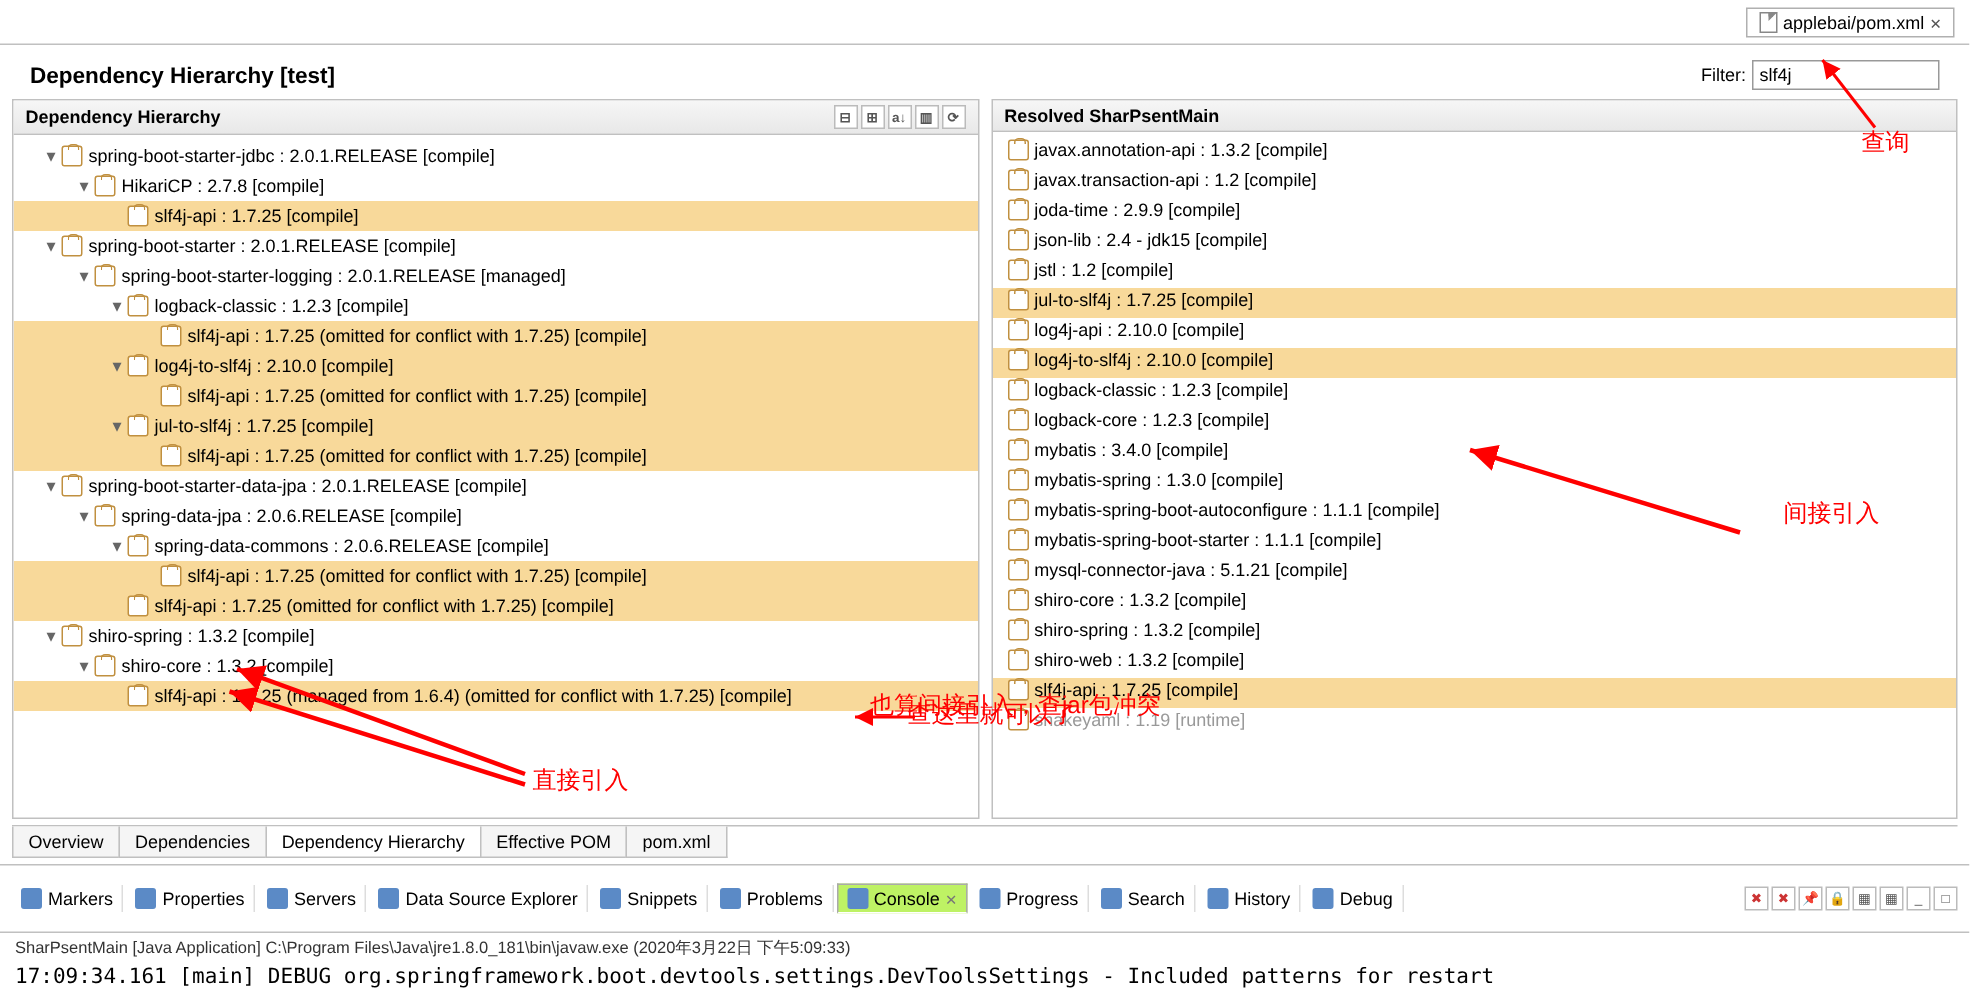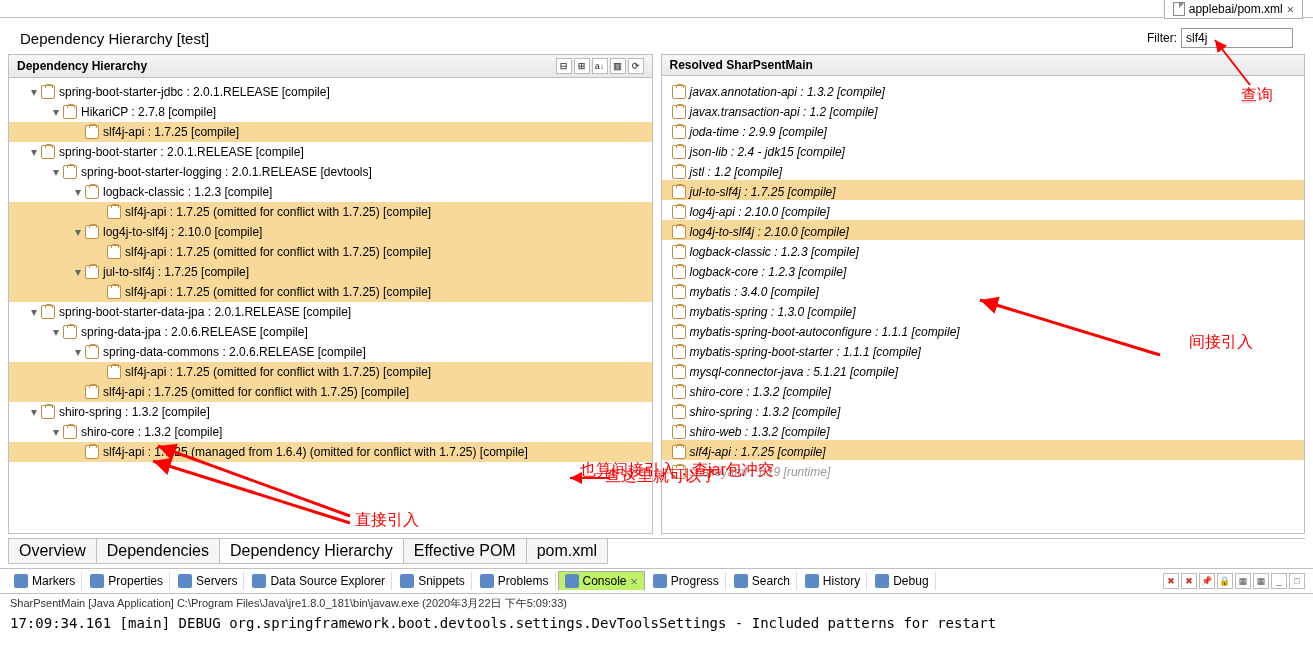--- a/index.html
+++ b/index.html
@@ -1,42 +1,42 @@
 <!DOCTYPE html>
 <html><head>
 <meta charset="utf-8">
 <style>
 * { box-sizing: border-box; margin: 0; padding: 0; }
 body { font-family: "Segoe UI", Tahoma, sans-serif; font-size: 12px; background: #fff; width: 1313px; height: 665px; position: relative; overflow: hidden; }
-.top-bar { height: 18px; border-bottom: 1px solid #c0c0c0; display: flex; align-items: center; padding: 0 10px; justify-content: flex-end; }
+.top-bar { height: 30px; border-bottom: 1px solid #c0c0c0; display: flex; align-items: center; padding: 0 10px; justify-content: flex-end; }
 .tab-file { display: inline-flex; align-items: center; gap: 4px; border: 1px solid #b0b0b0; background: #fff; padding: 2px 8px; font-size: 12px; }
 .tab-close { font-family: monospace; color: #555; }
 .title-row { display: flex; align-items: center; padding: 10px 20px 6px 20px; justify-content: space-between; }
-.page-title { font-weight: normal; font-size: 15px; }
+.page-title { font-weight: bold; font-size: 15px; }
 .filter-box { display: flex; align-items: center; gap: 4px; }
-.filter-box input { width: 112px; border: 1px solid #999; padding: 2px 4px; font-size: 12px; }
+.filter-box input { width: 125px; border: 1px solid #999; padding: 2px 4px; font-size: 12px; }
 .main { display: flex; padding: 0 8px; gap: 8px; height: 480px; position: relative; }
 .panel { flex: 1; border: 1px solid #c0c0c0; background: #fff; display: flex; flex-direction: column; overflow: hidden; }
 .panel-header { background: linear-gradient(#f6f6f6,#e8e8e8); border-bottom: 1px solid #c0c0c0; padding: 3px 8px; display: flex; align-items: center; justify-content: space-between; font-weight: bold; }
 .panel-toolbar { display: flex; gap: 2px; }
 .tool-btn { width: 16px; height: 16px; border: 1px solid #bbb; background: #fff; display: inline-flex; align-items: center; justify-content: center; font-size: 9px; color: #555; cursor: pointer; }
 .tree-body { flex: 1; overflow: auto; padding: 4px 0; }
 .tree-row { display: flex; align-items: center; padding: 1px 4px; white-space: nowrap; height: 20px; }
 .tree-row.hl { background: #f8d99a; }
 .twisty { width: 14px; text-align: center; color: #666; cursor: pointer; display: inline-block; user-select: none; }
 .indent { display: inline-block; }
 .jar-icon { width: 14px; height: 14px; display: inline-block; margin-right: 4px; background: #fff; border: 1px solid #c09040; border-radius: 2px; position: relative; flex-shrink: 0; }
 .jar-icon::after { content: ""; position: absolute; top: -2px; left: 3px; width: 6px; height: 3px; border: 1px solid #c09040; border-bottom: none; border-radius: 3px 3px 0 0; }
 .list-body { flex: 1; overflow: auto; padding: 4px 0; }
-.list-row { display: flex; align-items: flex-end; padding: 1px 10px; height: 20px; white-space: nowrap; font-style: italic; }
+.list-row { display: flex; align-items: flex-start; padding: 1px 10px; height: 20px; white-space: nowrap; }
 .list-row.hl { background: #f8d99a; }
 .bottom-tabs { display: flex; border-top: 1px solid #c0c0c0; margin: 4px 8px 0 8px; }
-.bottom-tab { border: 1px solid #c0c0c0; border-top: none; padding: 3px 10px; font-size: 16px; background: #f5f5f5; margin-right: -1px; cursor: pointer; }
+.bottom-tab { border: 1px solid #c0c0c0; border-top: none; padding: 3px 10px; font-size: 12px; background: #f5f5f5; margin-right: -1px; cursor: pointer; }
 .bottom-tab.active { background: #fff; }
-.views-bar { display: flex; align-items: center; border-top: 1px solid #c0c0c0; border-bottom: 1px solid #c0c0c0; padding: 2px 8px; margin-top: 4px; justify-content: space-between; }
+.views-bar { display: flex; align-items: center; border-top: 1px solid #c0c0c0; border-bottom: 1px solid #c0c0c0; padding: 12px 8px; margin-top: 4px; justify-content: space-between; }
 .views-left { display: flex; gap: 2px; align-items: center; flex-wrap: nowrap; }
 .view-tab { display: inline-flex; align-items: center; gap: 4px; padding: 2px 6px; border-right: 1px solid #ddd; cursor: pointer; font-size: 12px; }
 .view-tab.active { background: #bef264; border: 1px solid #aaa; border-bottom: 1px solid #fff; }
 .view-icon { width: 14px; height: 14px; background: #5b8ac6; border-radius: 2px; display: inline-block; flex-shrink: 0; }
 .view-close { color: #777; font-family: monospace; }
 .views-right { display: flex; gap: 2px; }
 .status-line { padding: 2px 10px; font-size: 11px; color: #333; }
 .console-line { font-family: Consolas, monospace; font-size: 14px; padding: 2px 10px; white-space: nowrap; overflow: hidden; }
 .annotation { position: absolute; color: #f00; font-size: 16px; font-family: "Microsoft YaHei", sans-serif; pointer-events: none; }
 svg.arrow { position: absolute; pointer-events: none; }
@@ -96,21 +96,21 @@
         <div class="tree-row">
           <span class="indent" style="width: 14px;"></span>
           <span class="twisty">▾</span>
           <span class="jar-icon"></span>
           <span>spring-boot-starter : 2.0.1.RELEASE [compile]</span>
         </div>
         <div class="tree-row">
           <span class="indent" style="width: 36px;"></span>
           <span class="twisty">▾</span>
           <span class="jar-icon"></span>
-          <span>spring-boot-starter-logging : 2.0.1.RELEASE [devtools]</span>
+          <span>spring-boot-starter-logging : 2.0.1.RELEASE [managed]</span>
         </div>
         <div class="tree-row">
           <span class="indent" style="width: 58px;"></span>
           <span class="twisty">▾</span>
           <span class="jar-icon"></span>
           <span>logback-classic : 1.2.3 [compile]</span>
         </div>
         <div class="tree-row hl">
           <span class="indent" style="width: 80px;"></span>
           <span class="twisty"></span>

